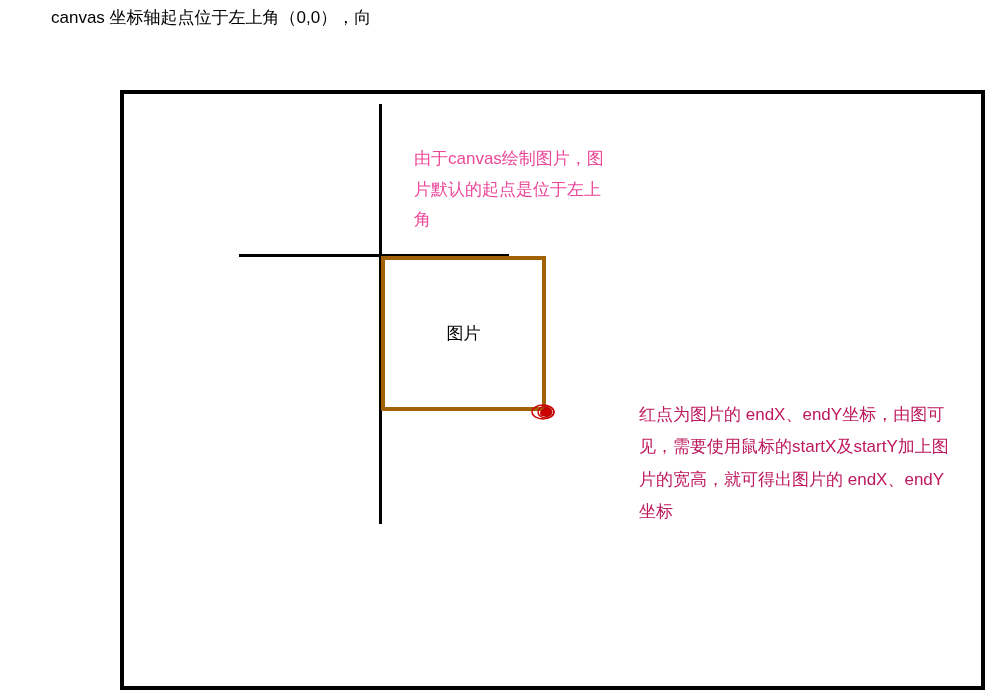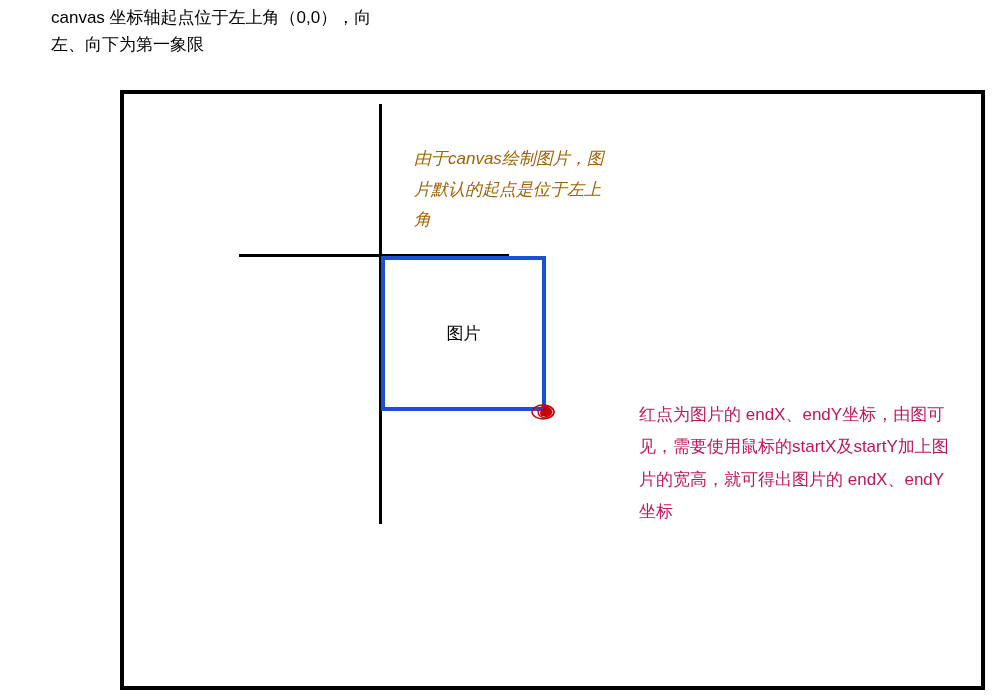--- a/index.html
+++ b/index.html
@@ -1,32 +1,31 @@
 <!DOCTYPE html>
 <html><head>
   <meta charset="utf-8">
   <style>
     * { margin:0; padding:0; box-sizing:border-box; }
     body { font-family:"Microsoft YaHei",Arial,sans-serif; background:#fff; width:993px; height:699px; position:relative; }
     .title { position:absolute; left:24px; top:4px; font-size:17px; color:#000; line-height:1.6;margin-left:27px; }
     .stage { position:absolute; left:120px; top:90px; width:865px; height:600px; border:4px solid #000; }
     .vaxis { position:absolute; left:255px; top:10px; width:3px; height:420px; background:#000; }
     .haxis { position:absolute; left:115px; top:160px; width:270px; height:3px; background:#000; }
-    .imgbox { position:absolute; left:257px; top:162px; width:165px; height:155px; border:4px solid #1d4ed8; background:#fff; display:flex; align-items:center; justify-content:center; font-size:17px; color:#000; }
-    .toptext { position:absolute; left:290px; top:50px; width:200px; font-size:17px; line-height:1.8; color:#a16207;font-style:italic; }
+    .imgbox { position:absolute; left:257px; top:162px; width:165px; height:155px; border:4px solid #a16207; background:#fff; display:flex; align-items:center; justify-content:center; font-size:17px; color:#000; }
+    .toptext { position:absolute; left:290px; top:50px; width:200px; font-size:17px; line-height:1.8; color:#ec4899; }
     .reddot { position:absolute; left:405px; top:308px; width:30px; height:20px; }
     .reddot svg { width:100%; height:100%; }
     .redtext { position:absolute; left:515px; top:305px; width:310px; font-size:17px; line-height:1.9; color:#be185d; }
   </style>
 </head>
 <body>
 
 <div class="title">
   <span>canvas 坐标轴起点位于左上角（0,0），向</span><br>
-  <span>左、向下为第一象限</span>
 </div>
 
 <div class="stage">
   <div class="vaxis"></div>
   <div class="haxis"></div>
 
   <div class="toptext">由于canvas绘制图片，图片默认的起点是位于左上角</div>
 
   <div class="imgbox">
     <span>图片</span>

